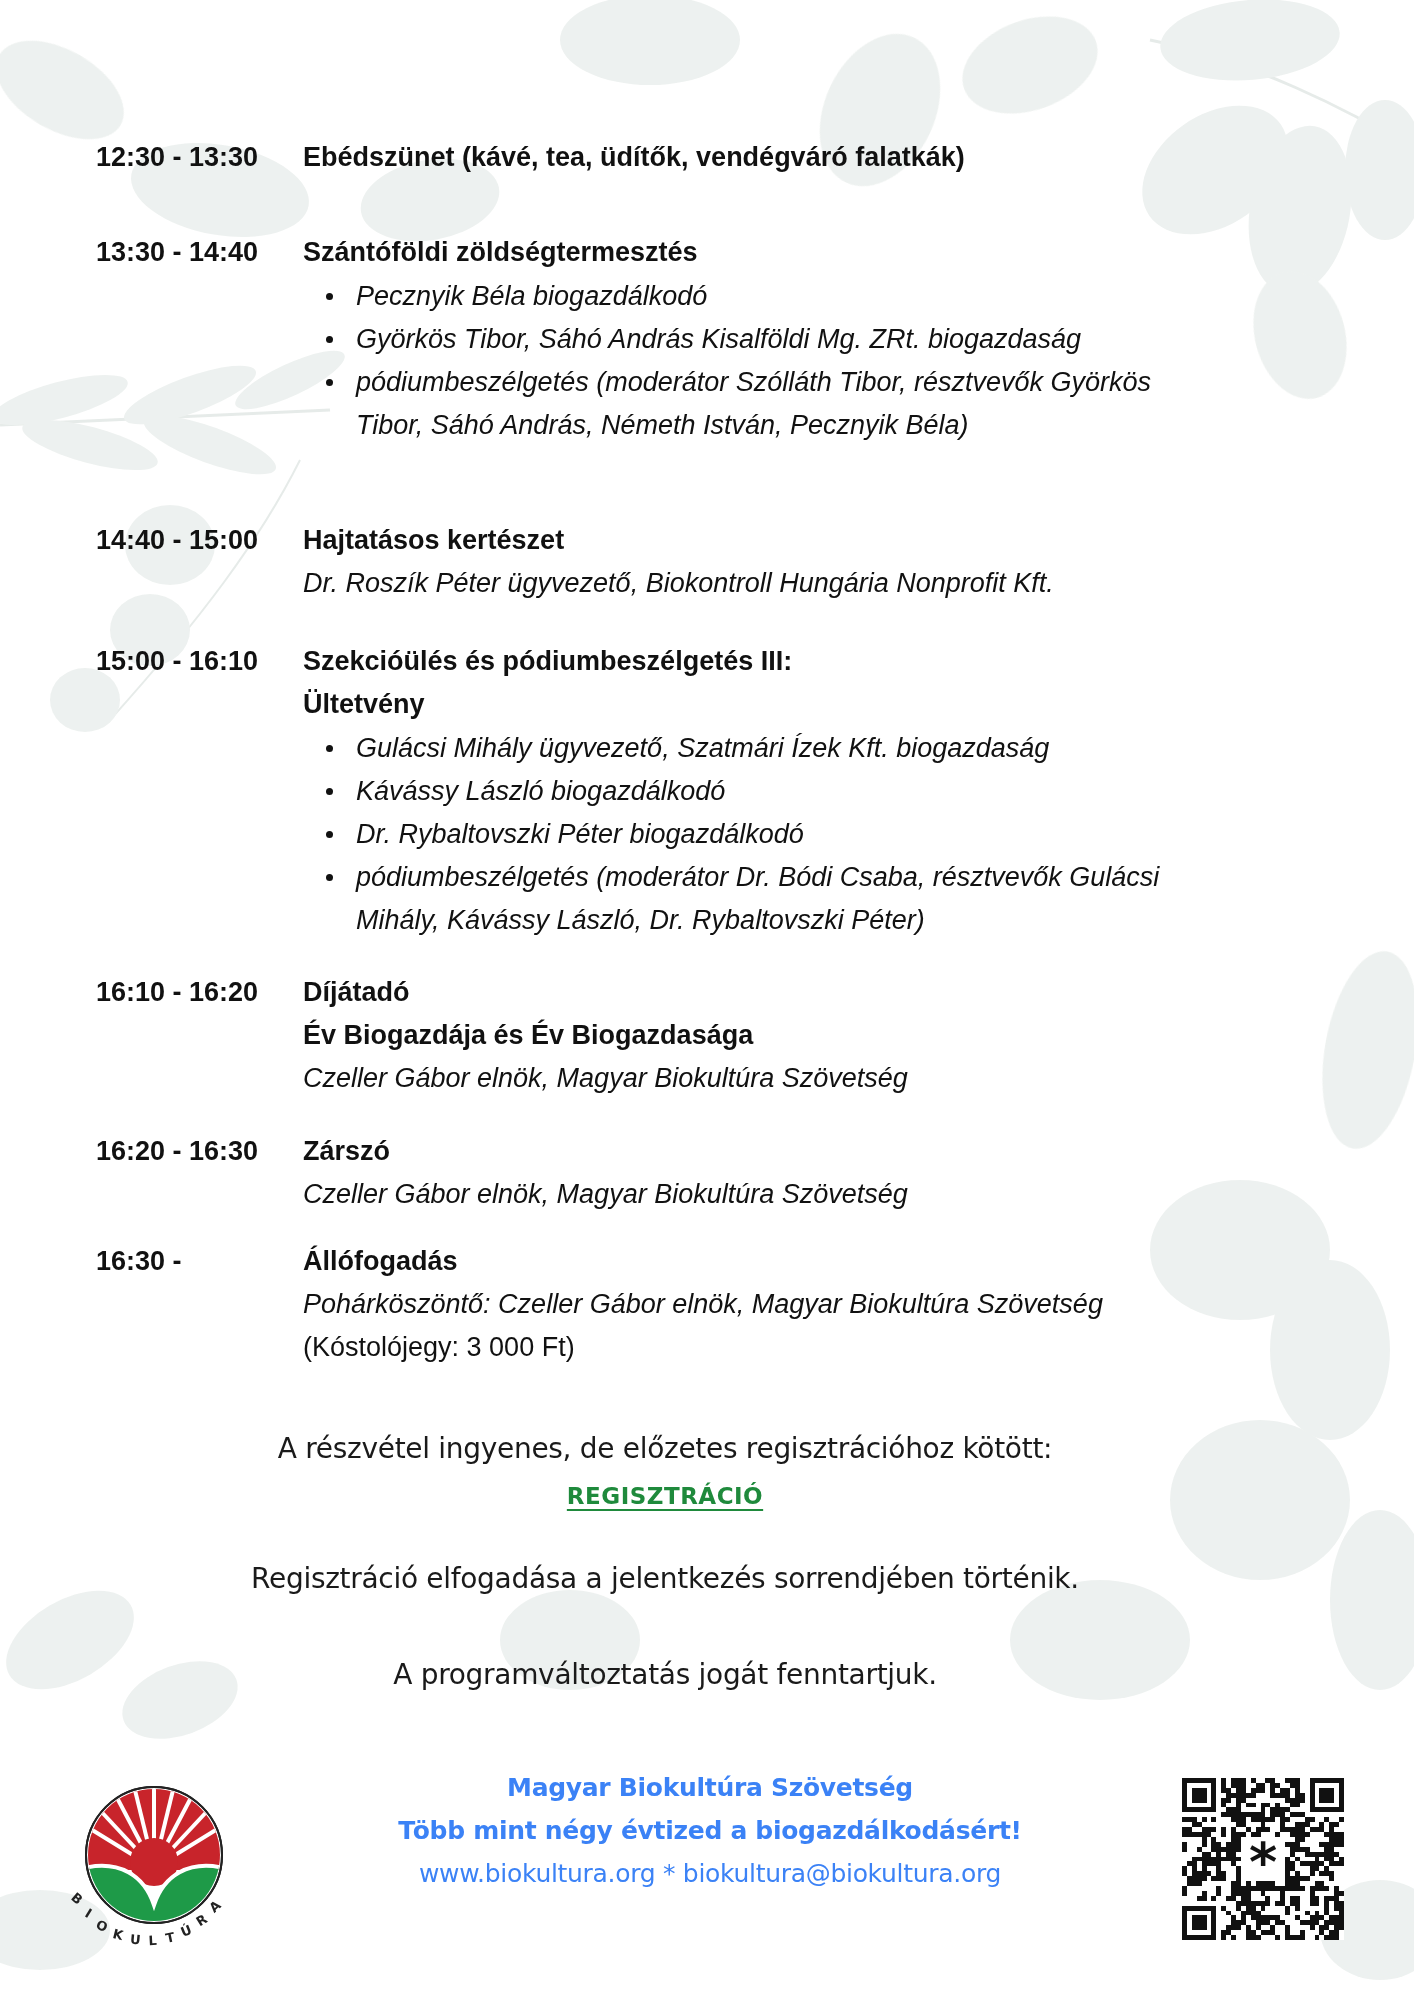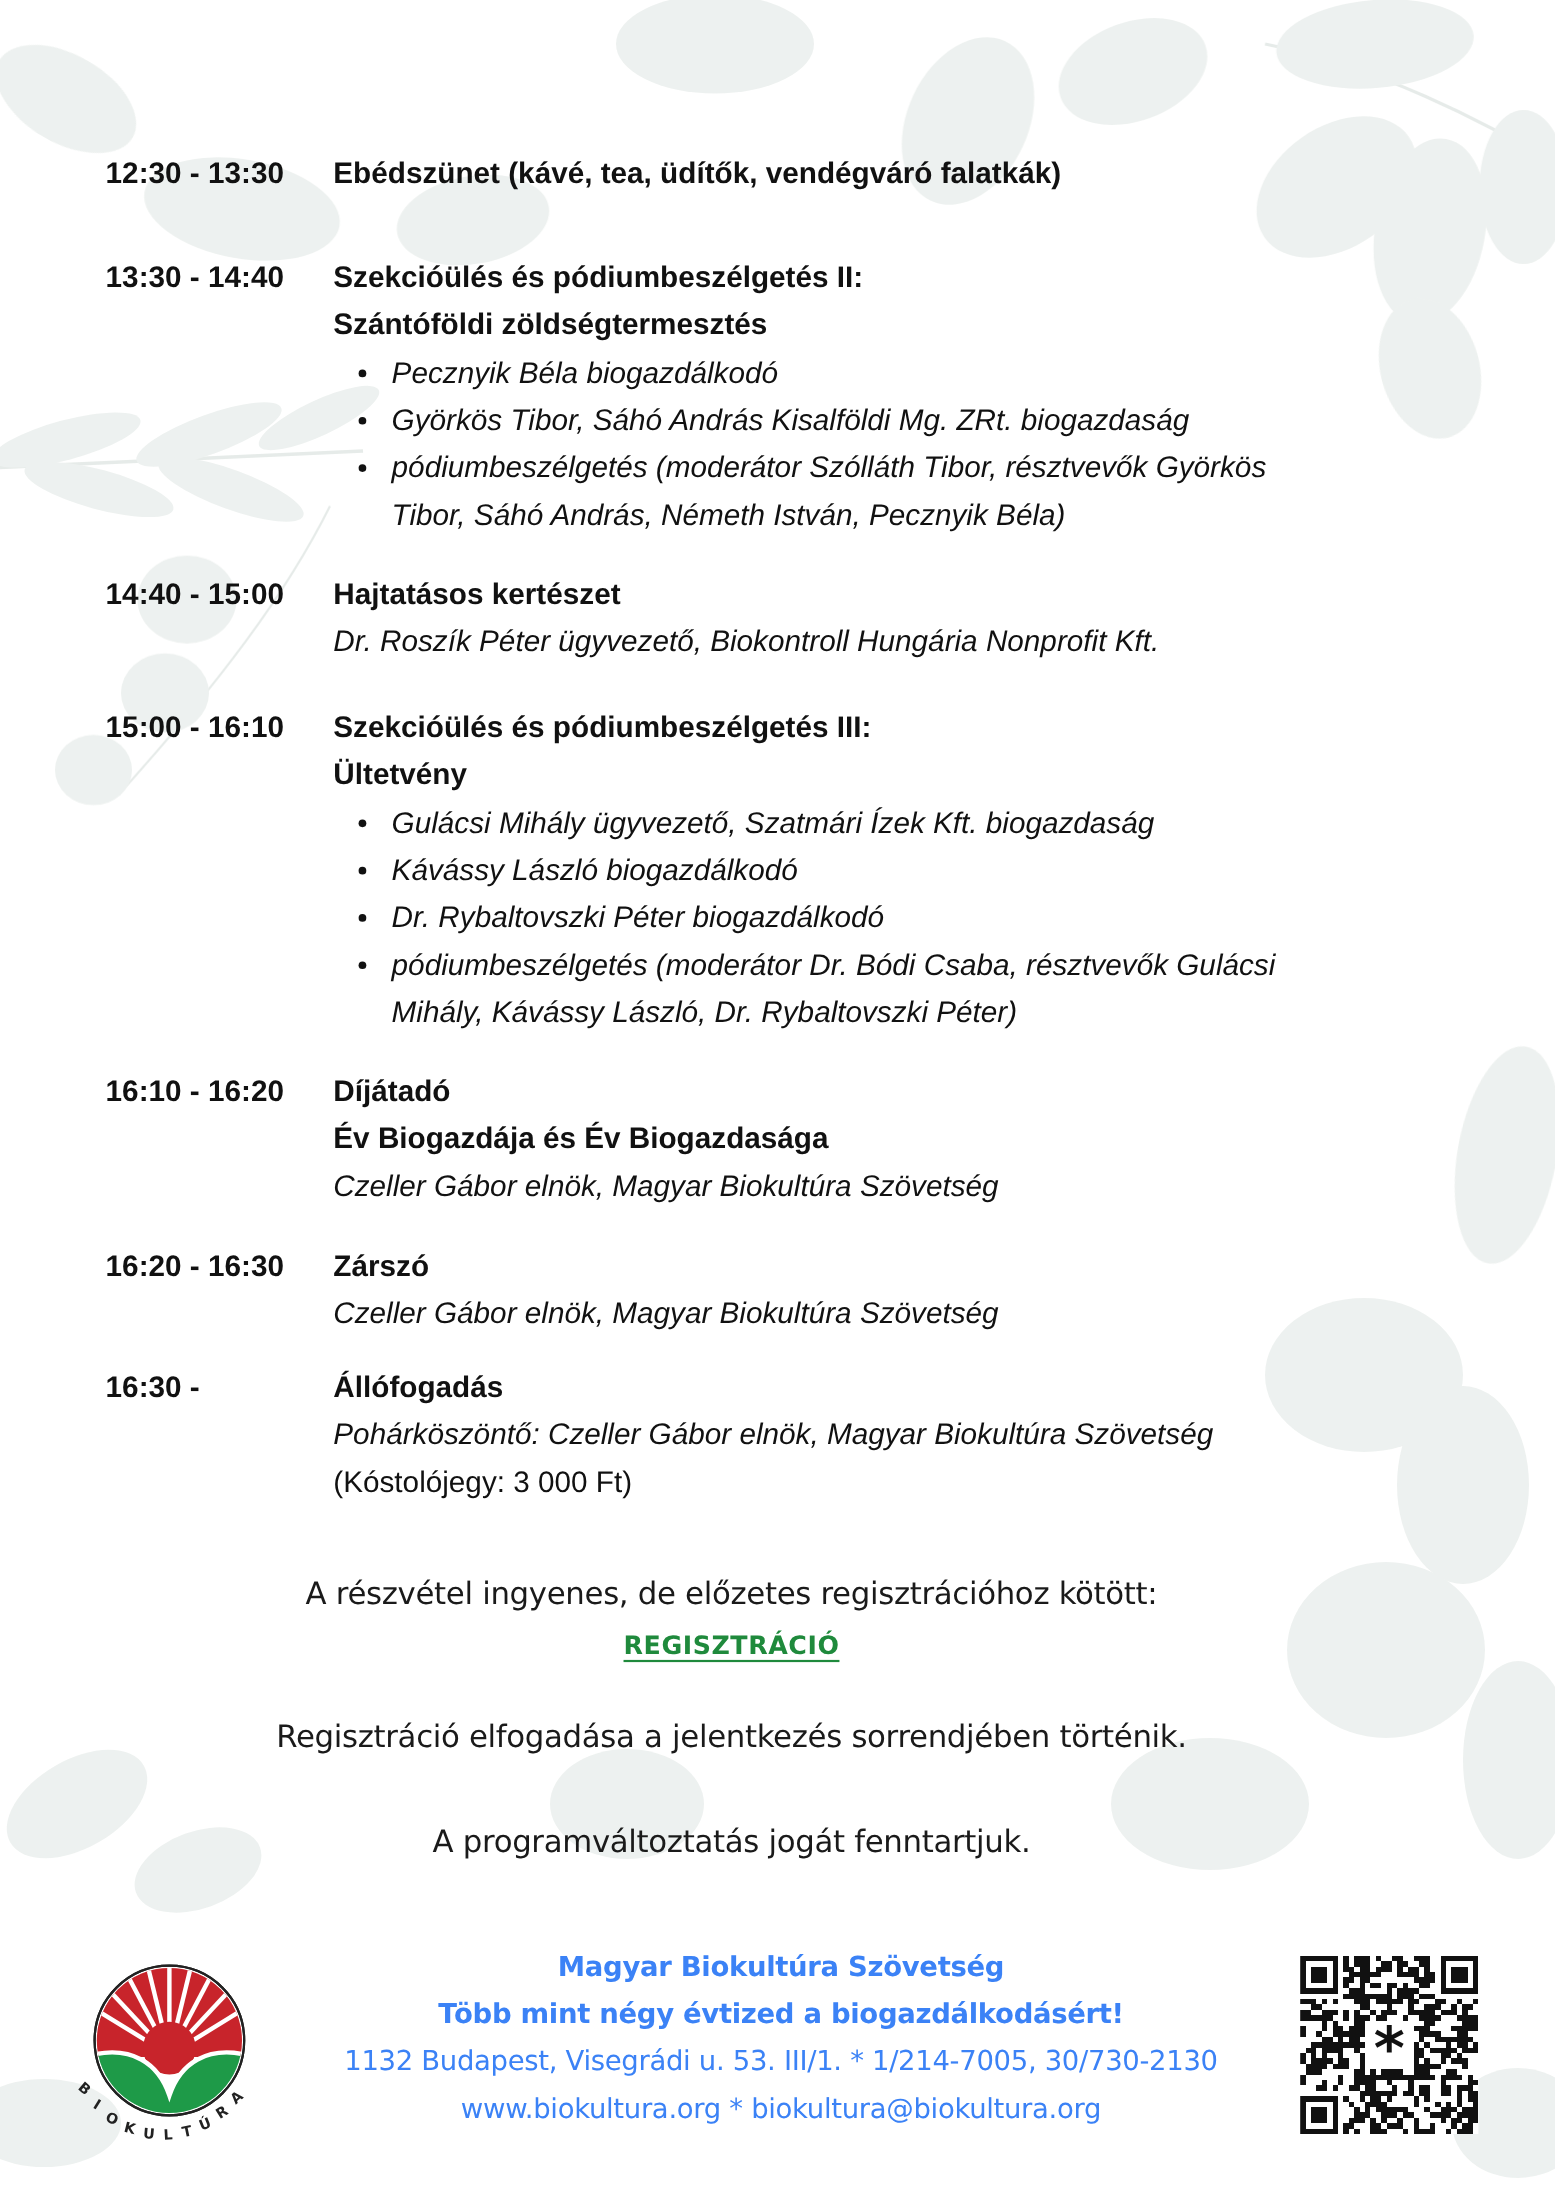--- a/index.html
+++ b/index.html
@@ -103,21 +103,20 @@
   <div class="entry" style="top:136px;">
     <div class="time">12:30 - 13:30</div>
     <div class="body">
       <div class="title">Ebédszünet (kávé, tea, üdítők, vendégváró falatkák)</div>
     </div>
   </div>
 
   <div class="entry" style="top:231px;">
     <div class="time">13:30 - 14:40</div>
     <div class="body">
-      <div class="title">Szekcióülés és pódiumbeszélgetés II:</div>
       <div class="title">Szántóföldi zöldségtermesztés</div>
       <ul class="bullets">
         <li><span class="dot"></span><span>Pecznyik Béla biogazdálkodó</span></li>
         <li><span class="dot"></span><span>Györkös Tibor, Sáhó András Kisalföldi Mg. ZRt. biogazdaság</span></li>
         <li><span class="dot"></span><span>pódiumbeszélgetés (moderátor Szólláth Tibor, résztvevők Györkös</span><br><span>Tibor, Sáhó András, Németh István, Pecznyik Béla)</span></li>
       </ul>
     </div>
   </div>
 
   <div class="entry" style="top:519px;">
@@ -208,21 +207,20 @@
       <text x="107" y="162" transform="rotate(-12 107 162)">T</text>
       <text x="124" y="155" transform="rotate(-22 124 155)">Ú</text>
       <text x="140" y="144" transform="rotate(-32 140 144)">R</text>
       <text x="154" y="130" transform="rotate(-42 154 130)">A</text>
     </g>
   </svg>
 
   <div class="footer-text">
     <div class="l b">Magyar Biokultúra Szövetség</div>
     <div class="l b">Több mint négy évtized a biogazdálkodásért!</div>
-    <div class="l n">1132 Budapest, Visegrádi u. 53. III/1. * 1/214-7005, 30/730-2130</div>
     <div class="l n">www.biokultura.org * biokultura@biokultura.org</div>
   </div>
 
   <svg class="qr" viewBox="0 0 33 33" shape-rendering="crispEdges" id="qr">
       <rect x="8" y="0" width="1" height="1" fill="#111"></rect>
       <rect x="10" y="0" width="1" height="1" fill="#111"></rect>
       <rect x="11" y="0" width="1" height="1" fill="#111"></rect>
       <rect x="12" y="0" width="1" height="1" fill="#111"></rect>
       <rect x="14" y="0" width="1" height="1" fill="#111"></rect>
       <rect x="17" y="0" width="1" height="1" fill="#111"></rect>

